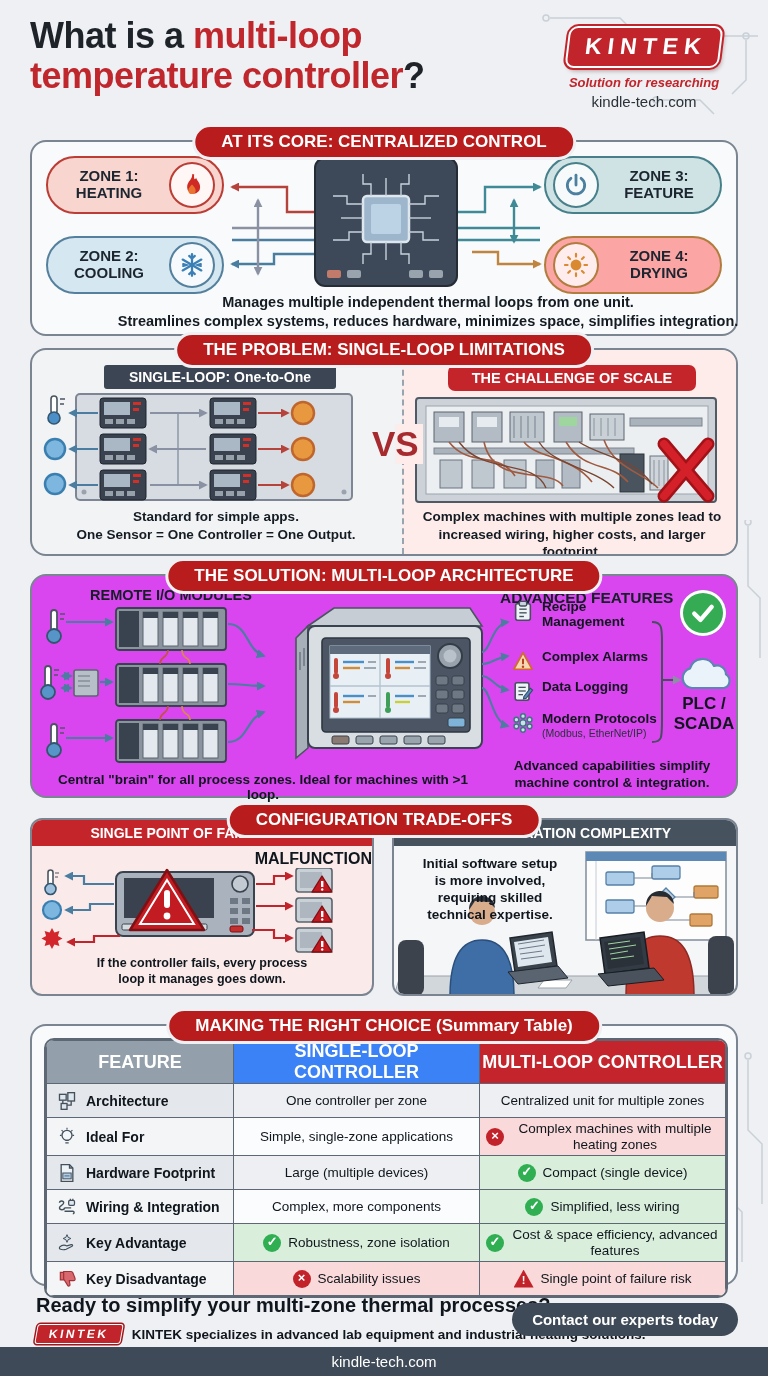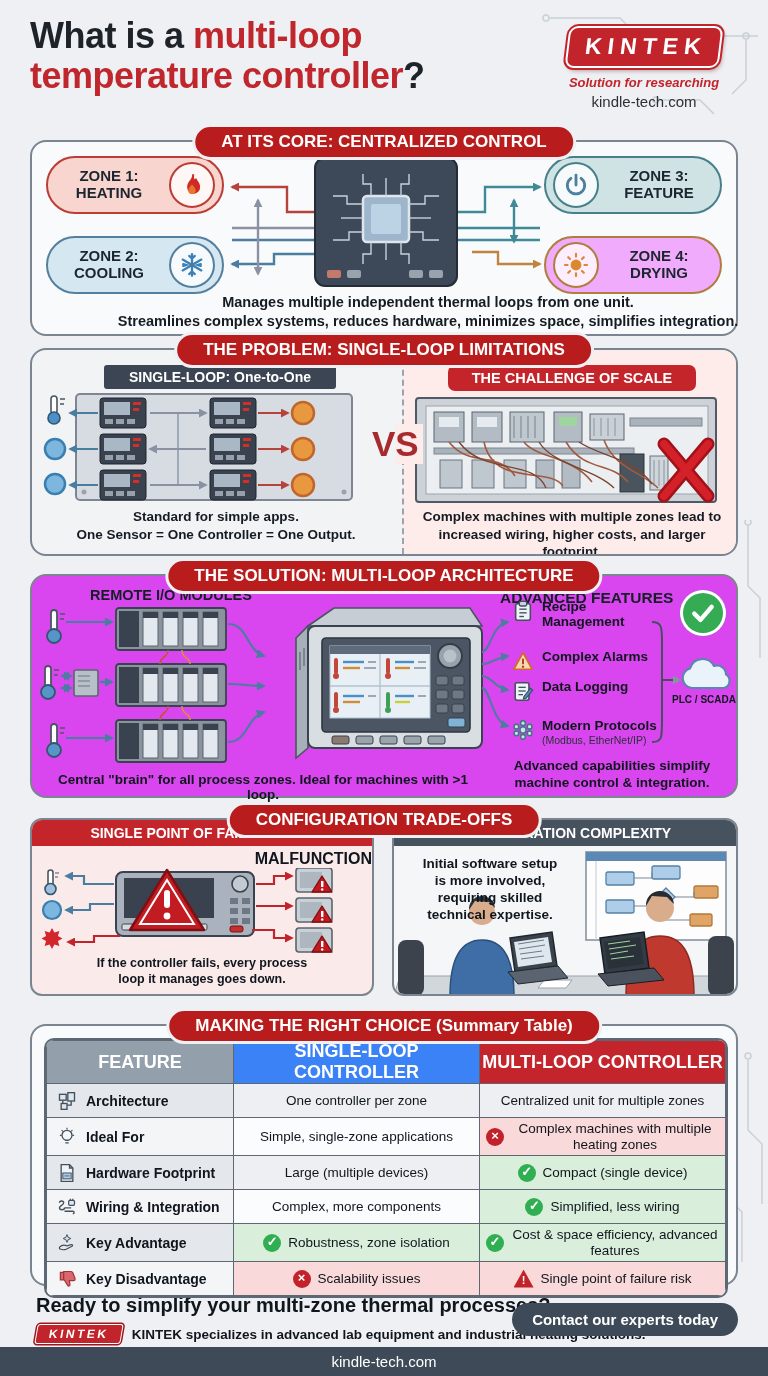--- a/index.html
+++ b/index.html
@@ -40,21 +40,21 @@
   .s2-cap{position:absolute;text-align:center;font-weight:700;font-size:13.5px;color:#141b23;line-height:1.3;}
   
   .io-label{position:absolute;left:58px;top:11px;font-weight:800;font-size:14.5px;color:#161e27;}
   .af-title{position:absolute;left:468px;top:13px;font-weight:800;font-size:15.5px;color:#161e27;}
   .feat{position:absolute;left:480px;display:flex;gap:8px;align-items:flex-start;}
   .f-label{font-weight:800;font-size:13.5px;line-height:1.08;width:118px;color:#10161d;}
   .f-sub{font-weight:400;font-size:10.5px;color:#2a323b;margin-top:1px;}
   .check-badge{position:absolute;left:648px;top:14px;width:46px;height:46px;border-radius:50%;
                background:#35ab53;display:flex;align-items:center;justify-content:center;
                box-shadow:0 0 0 3px #fff inset;}
-  .cloud-label{position:absolute;left:620px;top:118px;width:104px;text-align:center;font-weight:800;font-size:10px;}
+  .cloud-label{position:absolute;left:620px;top:118px;width:104px;text-align:center;font-weight:800;font-size:17px;}
   .s3-capL{position:absolute;left:8px;top:196px;width:446px;text-align:center;font-weight:700;font-size:13.5px;}
   .s3-capR{position:absolute;left:452px;top:182px;width:256px;text-align:center;font-weight:700;font-size:13.5px;line-height:1.25;}
   
   .card{position:absolute;top:818px;height:178px;border:2px solid #7a8591;border-radius:12px;
         box-sizing:border-box;overflow:hidden;}
   .card-hdr{height:26px;color:#fff;font-weight:700;font-size:14px;text-align:center;line-height:26px;}
   .malf{position:absolute;left:0;top:30px;width:100%;text-align:right;font-weight:800;font-size:16px;}
   .s4-capL{position:absolute;left:0;top:136px;width:100%;text-align:center;font-weight:700;font-size:12.5px;line-height:1.25;}
   .s4-txtR{position:absolute;left:10px;top:36px;width:172px;text-align:center;font-weight:700;font-size:13.5px;line-height:1.25;z-index:2;}
   
@@ -180,21 +180,21 @@
   </div>
   <div class="zone-pill" style="right: 14px; top: 14px; background: rgb(207, 227, 229); border-color: rgb(71, 128, 139);">
     <span class="zone-icon" style="border-color: rgb(71, 128, 139);">
       <svg viewBox="0 0 24 24" width="26" height="26">
           <path d="M12 3v9" stroke="#4c7fa0" stroke-width="2.6" stroke-linecap="round" fill="none"></path>
           <path d="M7.3 5.8a8 8 0 1 0 9.4 0" fill="none" stroke="#4c7fa0" stroke-width="2.6" stroke-linecap="round"></path>
         </svg>
     </span>
     <span class="zone-text"><span>ZONE 3:</span><br><span>FEATURE</span></span>
   </div>
-  <div class="zone-pill" style="right: 14px; top: 94px; background: #f0abfc; border-color: rgb(177, 125, 62);">
+  <div class="zone-pill" style="right: 14px; top: 94px; background: #fca5a5; border-color: rgb(177, 125, 62);">
     <span class="zone-icon" style="border-color: rgb(177, 125, 62);">
       <svg viewBox="0 0 24 24" width="26" height="26">
           <circle cx="12" cy="12" r="5" fill="#d9892f"></circle>
           <g stroke="#d9892f" stroke-width="2" stroke-linecap="round">
             <line x1="12" y1="1.8" x2="12" y2="4.2"></line>
             <line x1="12" y1="19.8" x2="12" y2="22.2"></line>
             <line x1="1.8" y1="12" x2="4.2" y2="12"></line>
             <line x1="19.8" y1="12" x2="22.2" y2="12"></line>
             <line x1="4.8" y1="4.8" x2="6.5" y2="6.5"></line>
             <line x1="17.5" y1="17.5" x2="19.2" y2="19.2"></line>
@@ -591,21 +591,21 @@
         <svg viewBox="0 0 24 24" width="22" height="22">
           <rect x="3.5" y="3" width="15" height="19" rx="2" fill="#eef3f7" stroke="#44505c" stroke-width="1.7"></rect>
           <line x1="7" y1="8" x2="15" y2="8" stroke="#44505c" stroke-width="1.4"></line>
           <line x1="7" y1="12" x2="15" y2="12" stroke="#44505c" stroke-width="1.4"></line>
           <line x1="7" y1="16" x2="12" y2="16" stroke="#44505c" stroke-width="1.4"></line>
           <path d="M13 18 L20 9 L22.5 11 L15.5 20 L12.5 20.7 Z" fill="#5b87b6" stroke="#2d4c6b" stroke-width="1.2"></path>
         </svg>
       </span>
     <span class="f-label">Data Logging</span>
   </div>
-  <div class="feat" style="top:143px">
+  <div class="feat" style="top:136px">
     <span class="ticon">
         <svg viewBox="0 0 24 24" width="22" height="22">
           <g fill="#cfe0ea" stroke="#3d7682" stroke-width="1.6">
             <circle cx="12" cy="12" r="3.4"></circle>
             <circle cx="12" cy="4.6" r="2.6"></circle>
             <circle cx="12" cy="19.4" r="2.6"></circle>
             <circle cx="4.8" cy="8.4" r="2.6"></circle>
             <circle cx="19.2" cy="8.4" r="2.6"></circle>
             <circle cx="4.8" cy="15.6" r="2.6"></circle>
             <circle cx="19.2" cy="15.6" r="2.6"></circle>

